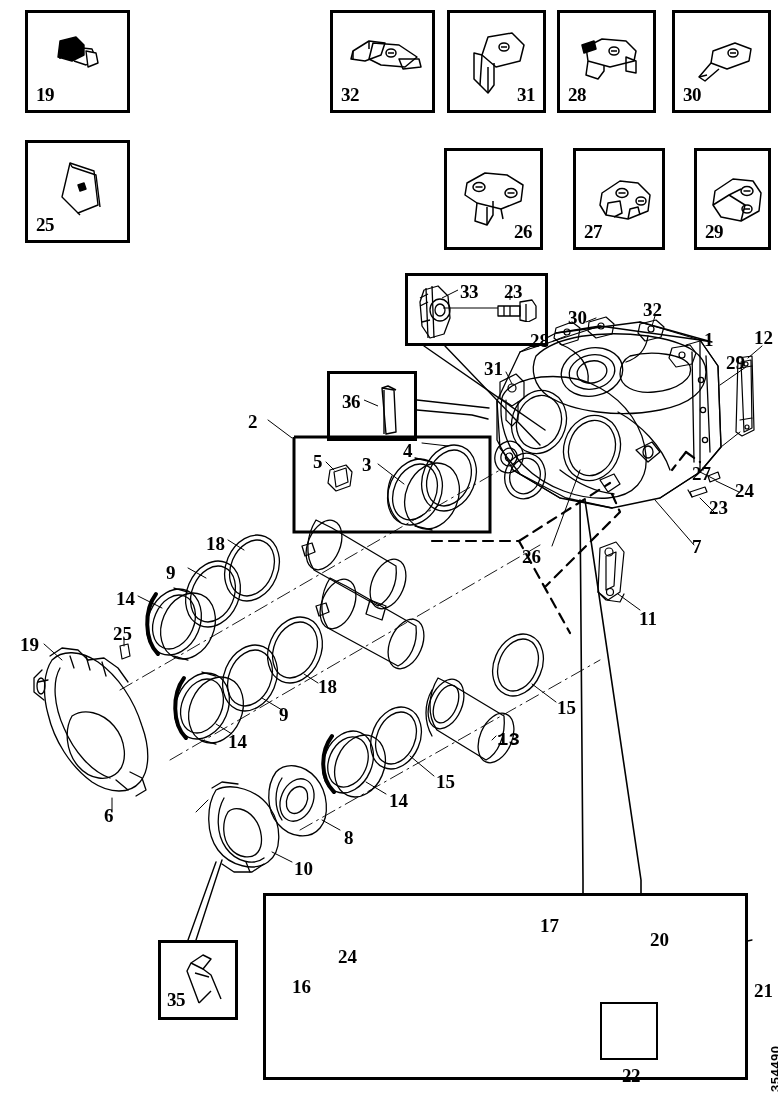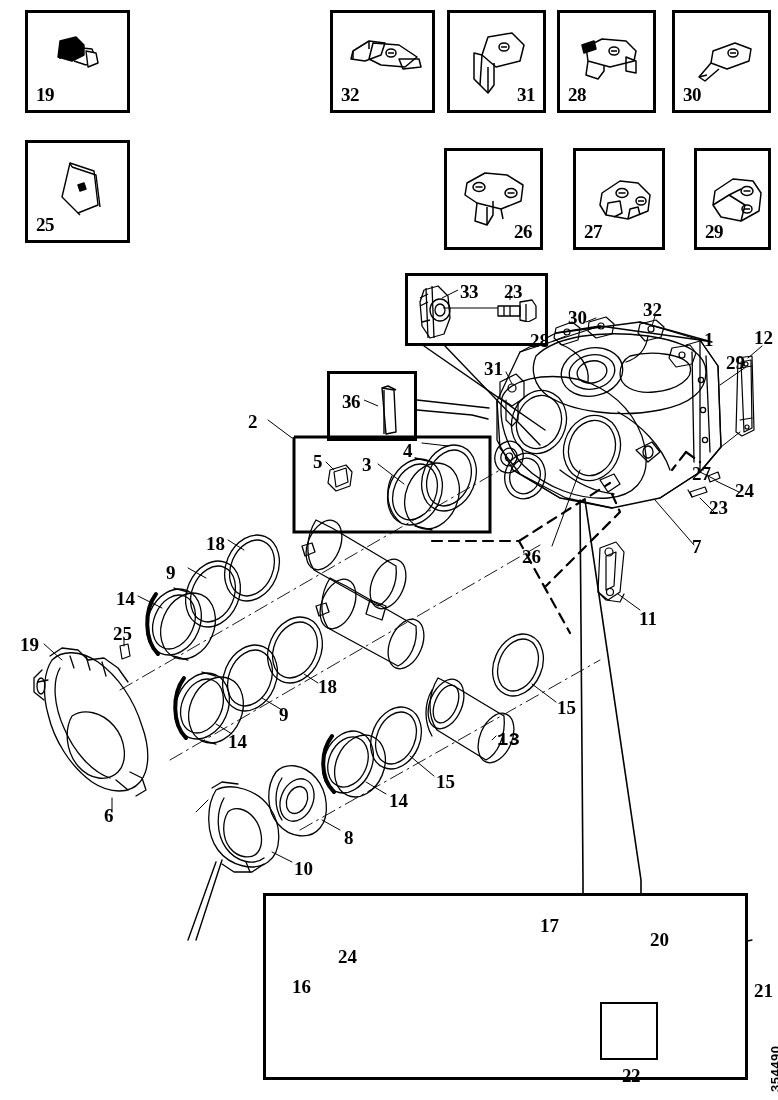--- a/index.html
+++ b/index.html
@@ -625,20 +625,32 @@
     <svg class="clipart" style="left:0; top:0;" width="90" height="70" viewBox="0 0 90 70">
       <path d="M34 26 L48 32" fill="none" stroke="#000" stroke-width="1"></path>
     </svg>
   </div>
 
   <svg class="clipart" style="left:292px; top:434px;" width="200" height="132" viewBox="0 0 200 132">
     <path d="M2 3 L198 3 L198 98 L66 98" fill="none" stroke="#000" stroke-width="3"></path>
     <path d="M2 3 L2 98 L66 98" fill="none" stroke="#000" stroke-width="3"></path>
   </svg>
 
+  <div class="box" style="left:158px; top:940px; width:80px; height:80px;">
+    <svg class="clipart" style="left:20px; top:8px;" width="48" height="56" viewBox="0 0 48 56">
+      <g fill="none" stroke="#000" stroke-width="1.4" stroke-linejoin="round">
+        <path d="M10 12 L22 4 L30 8 L22 18 Z"></path>
+        <path d="M10 12 L6 20 L18 52"></path>
+        <path d="M22 18 L30 24 L40 48"></path>
+        <path d="M18 52 L30 40"></path>
+        <path d="M14 22 L28 26"></path>
+      </g>
+    </svg>
+    <span class="num" style="left:6px; bottom:8px;">35</span>
+  </div>
 
   <div class="box" style="left:263px; top:893px; width:485px; height:187px;"></div>
 
   <div class="box box-thin" style="left:600px; top:1002px; width:58px; height:58px;"></div>
   <span class="num" style="position:absolute; left:622px; top:1046px;margin-top:20px;">22</span>
 
   <span class="lbl" style="left:248px; top:412px;">2</span>
   <span class="lbl" style="left:313px; top:452px;">5</span>
   <span class="lbl" style="left:362px; top:455px;">3</span>
   <span class="lbl" style="left:403px; top:441px;">4</span>

